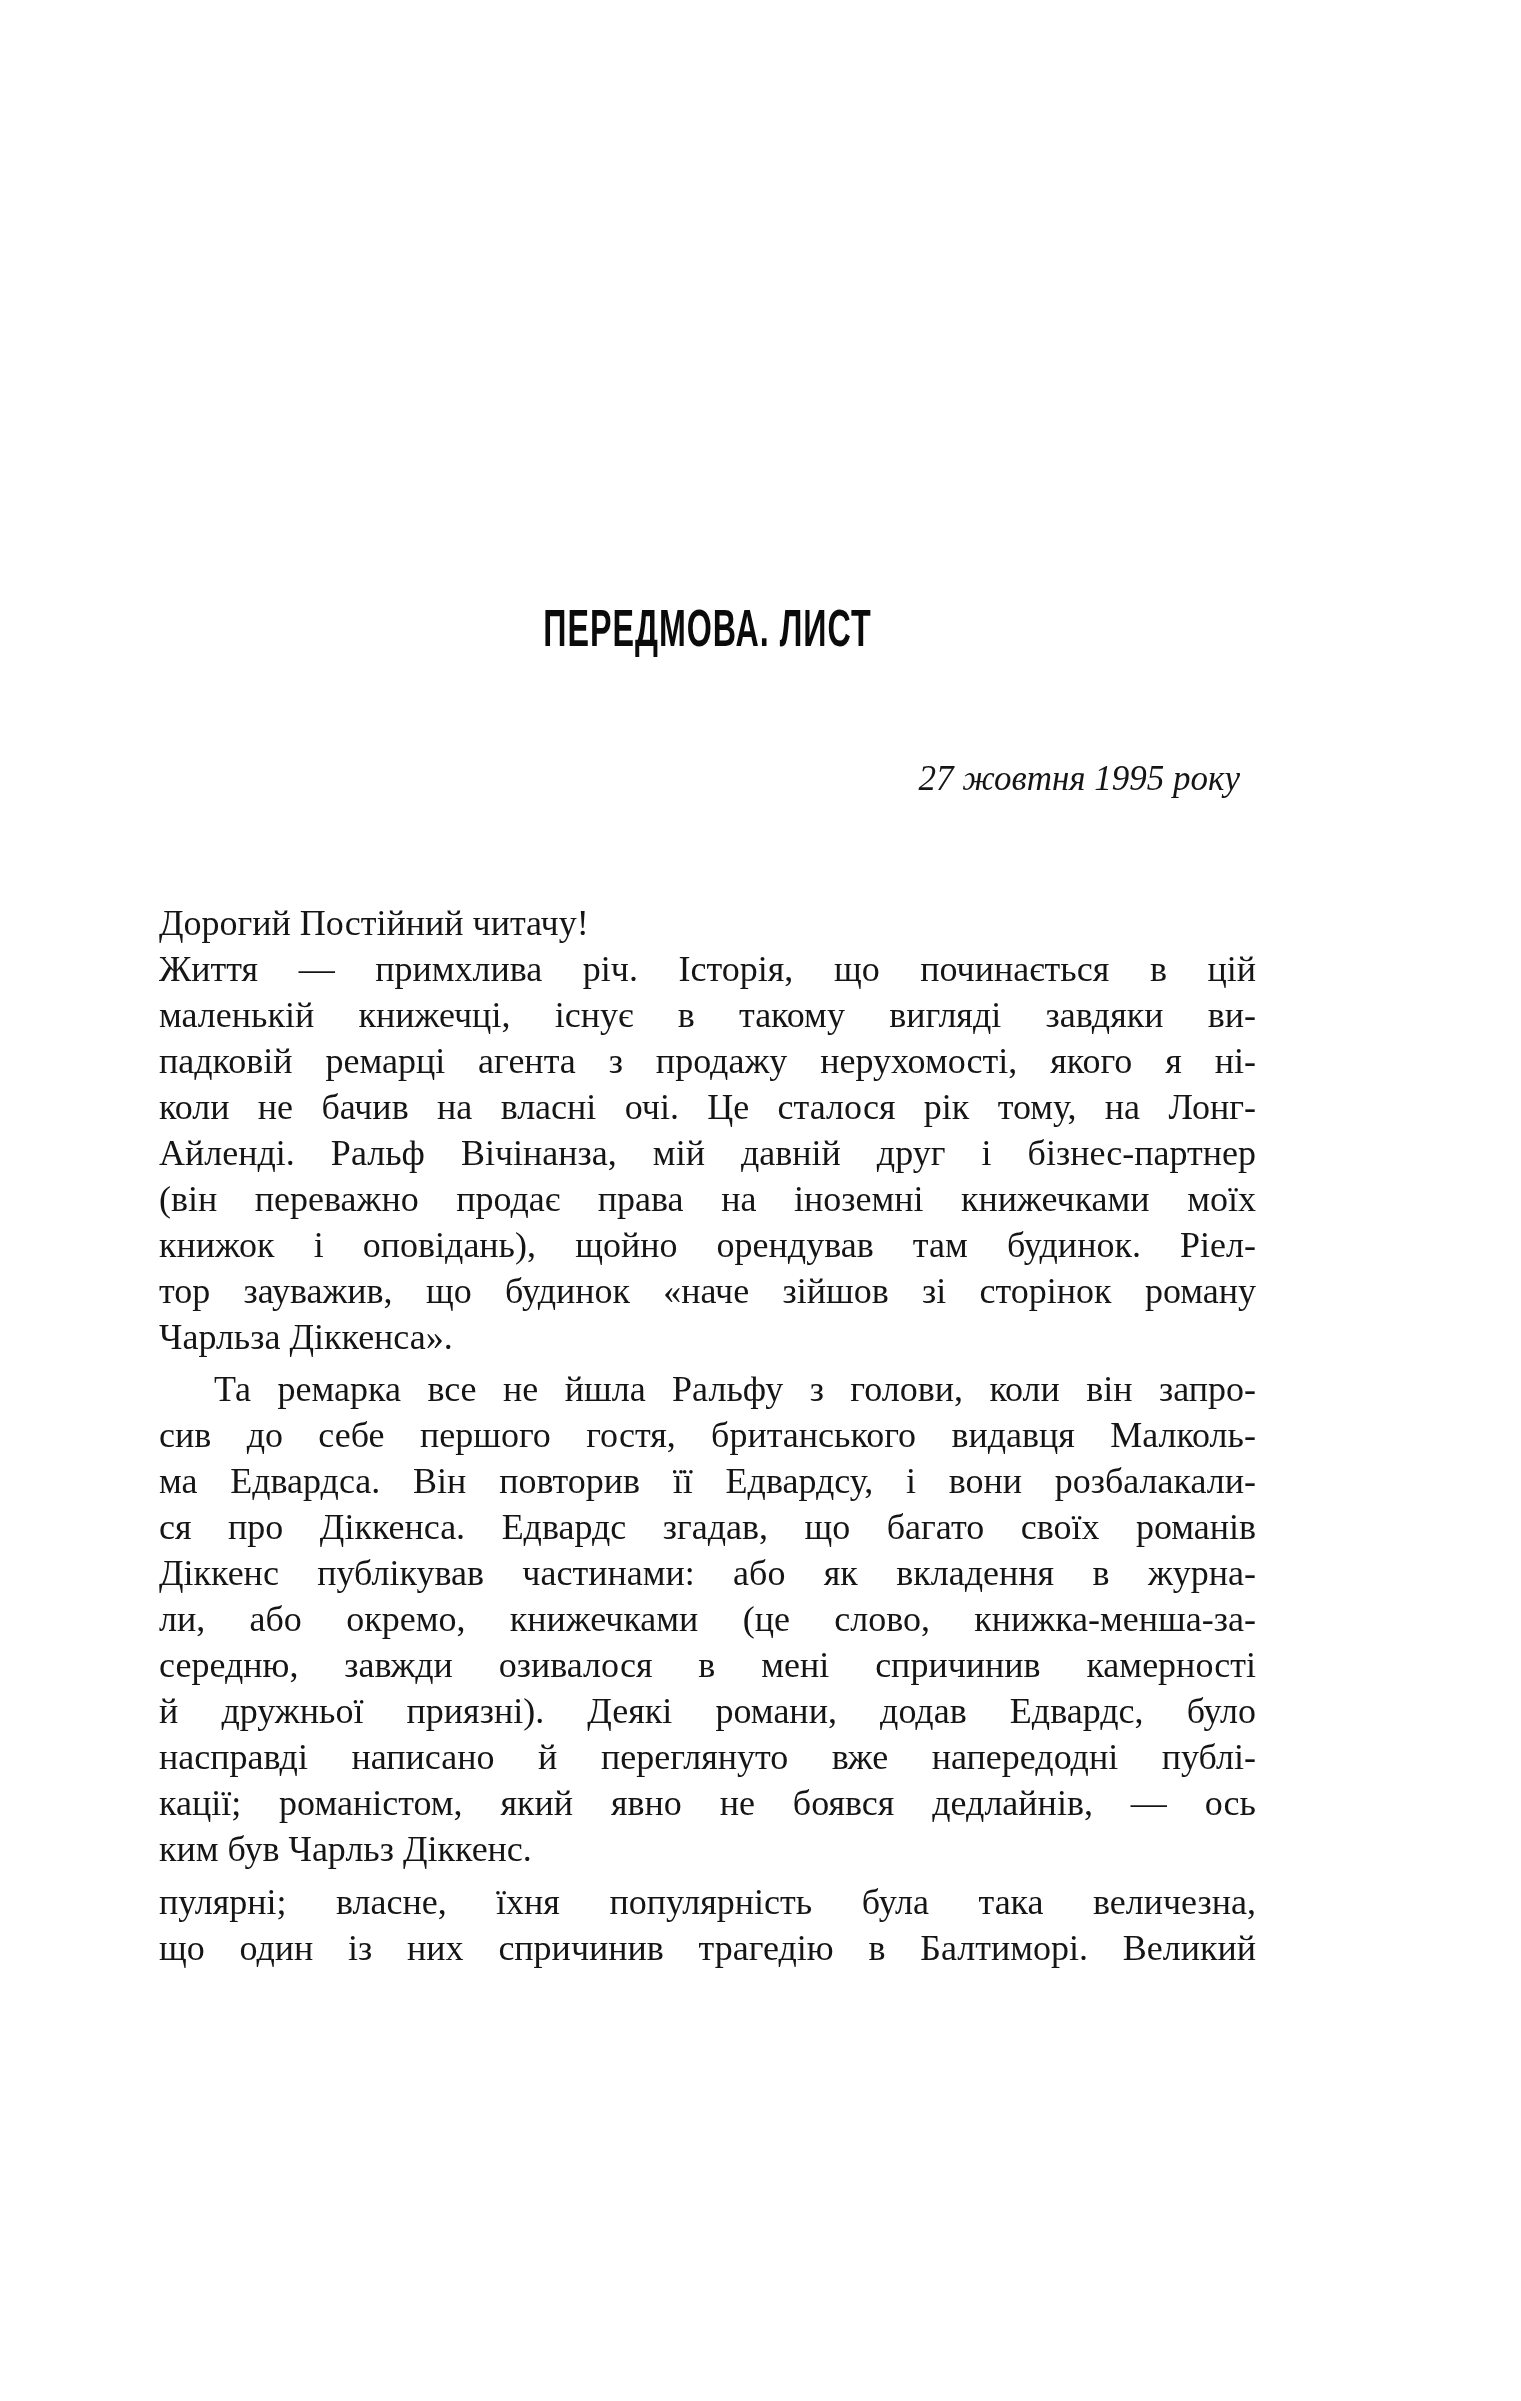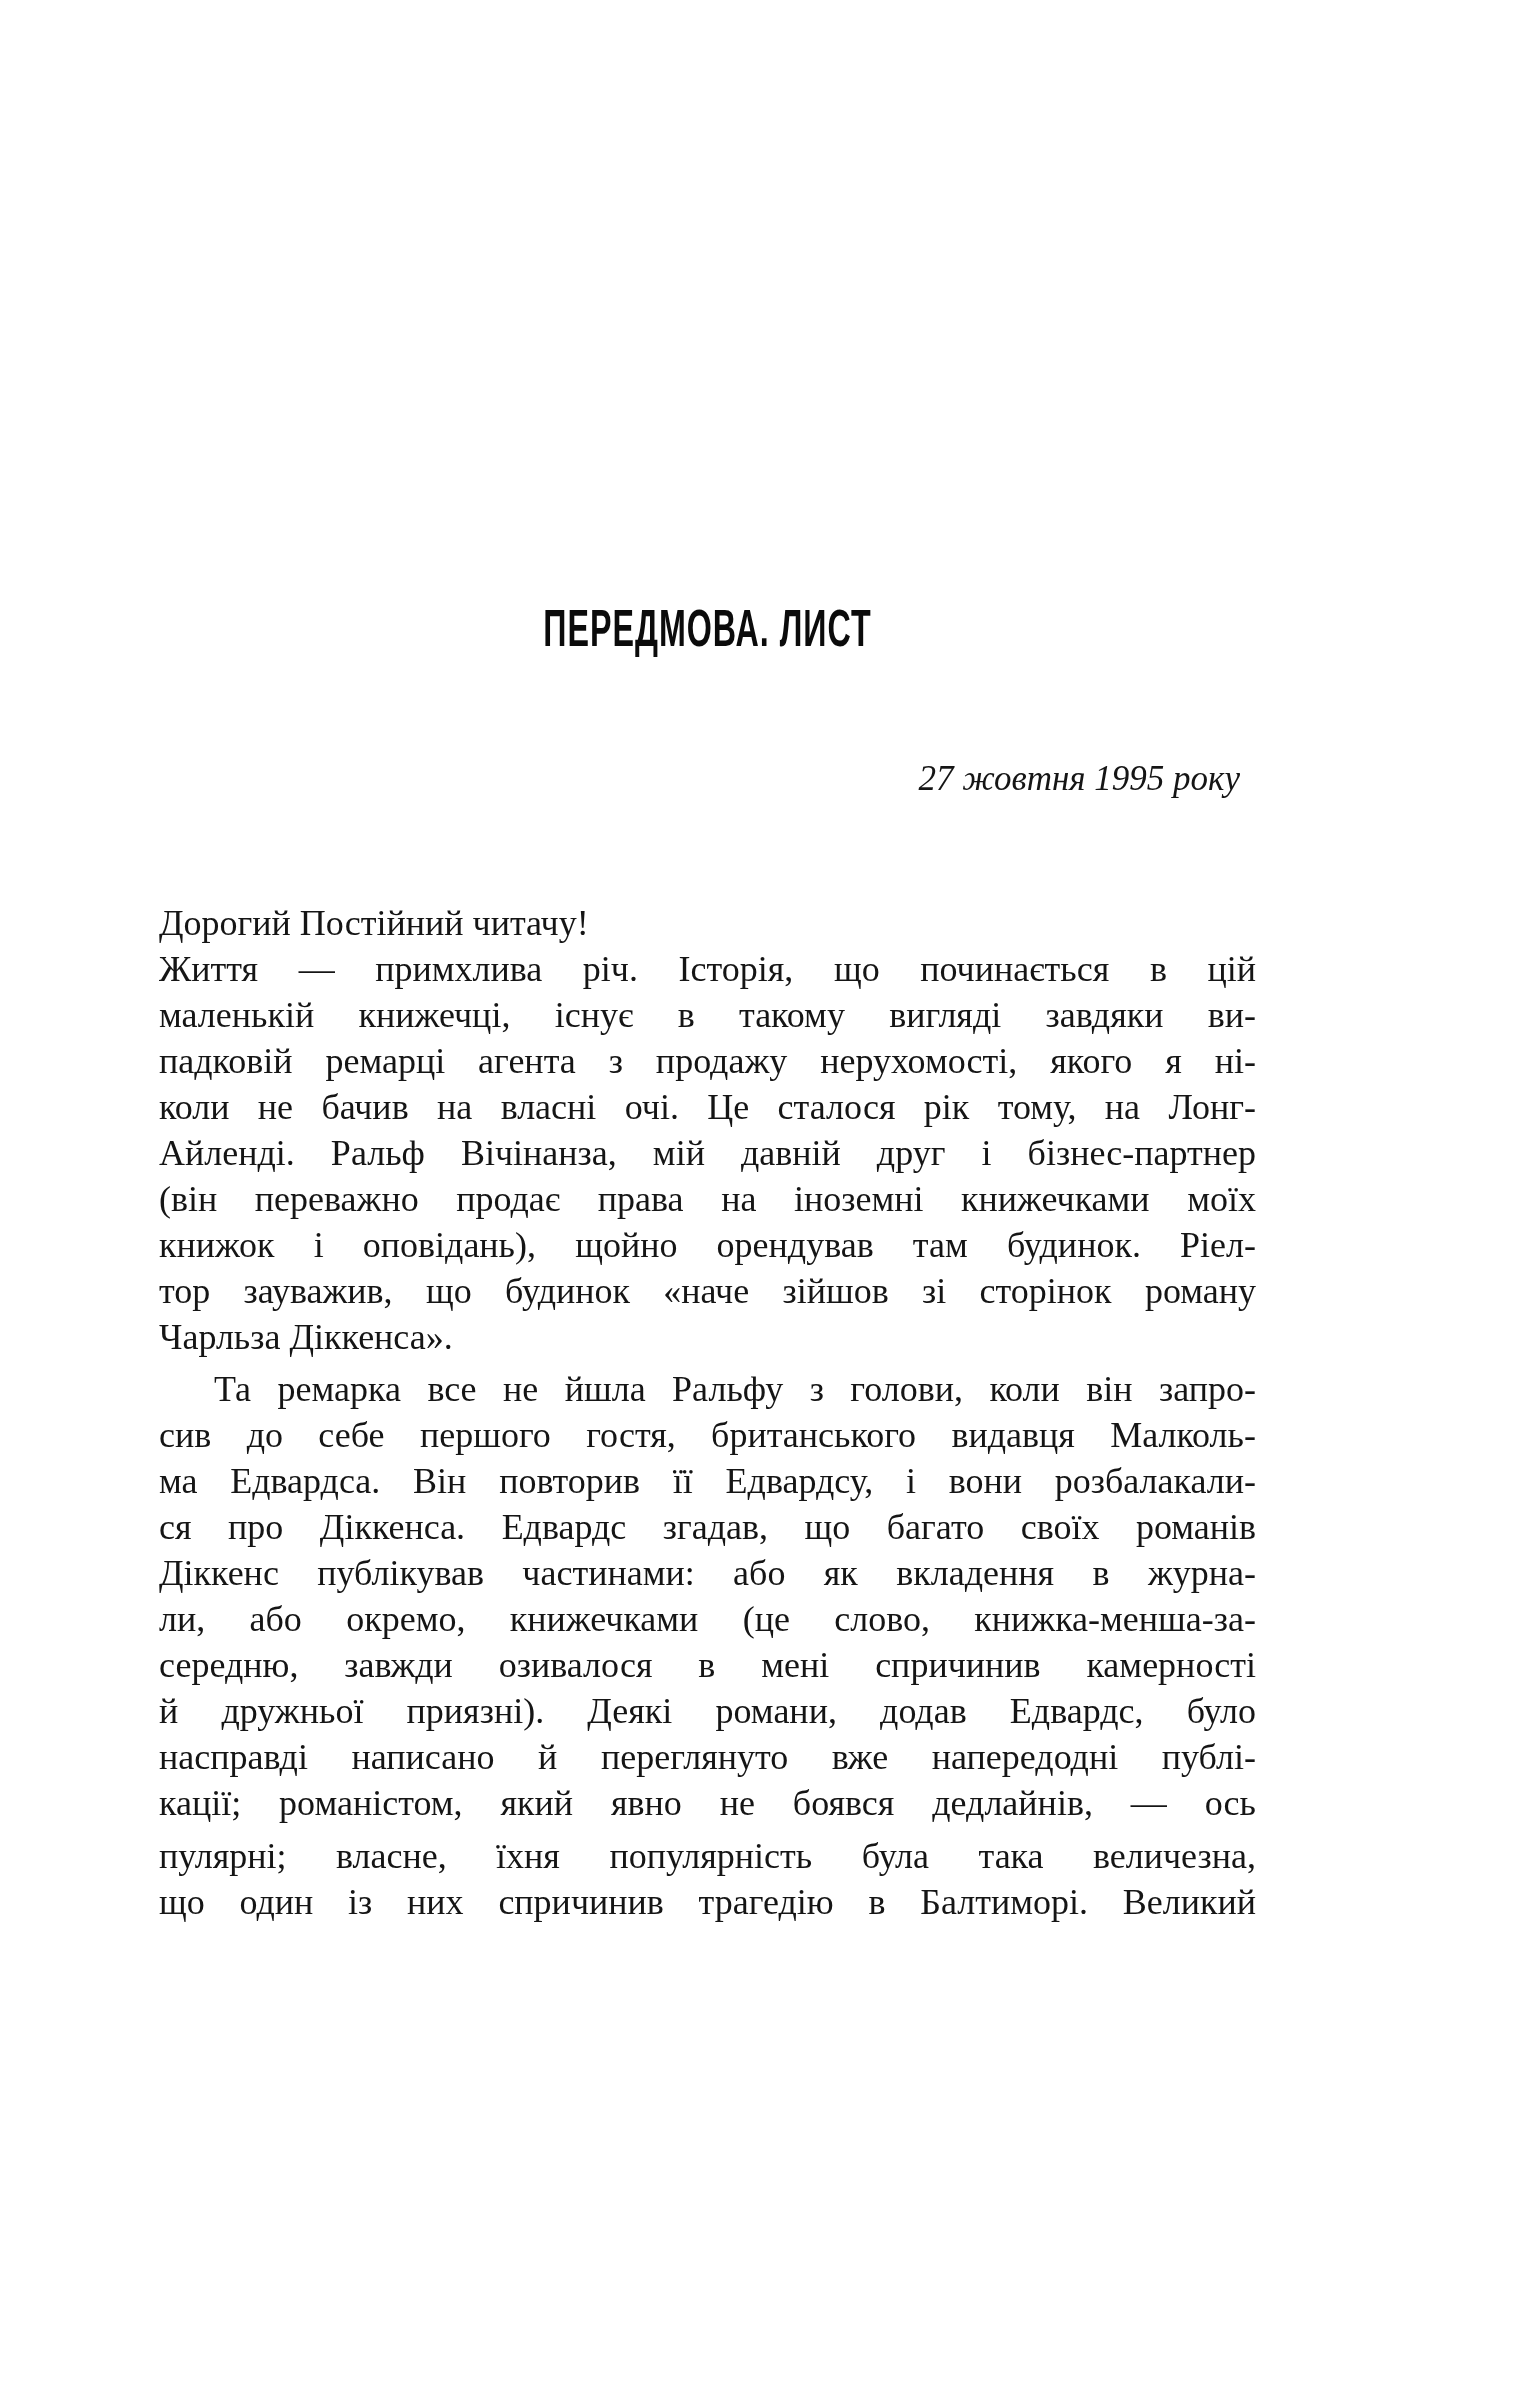--- a/index.html
+++ b/index.html
@@ -108,20 +108,21 @@
       <span class="line indent">Та ремарка все не йшла Ральфу з голови, коли він запро-</span>
       <span class="line">сив до себе першого гостя, британського видавця Малколь-</span>
       <span class="line">ма Едвардса. Він повторив її Едвардсу, і вони розбалакали-</span>
       <span class="line">ся про Діккенса. Едвардс згадав, що багато своїх романів</span>
       <span class="line">Діккенс публікував частинами: або як вкладення в журна-</span>
       <span class="line">ли, або окремо, книжечками (це слово, книжка-менша-за-</span>
       <span class="line">середню, завжди озивалося в мені спричинив камерності</span>
       <span class="line">й дружньої приязні). Деякі романи, додав Едвардс, було</span>
       <span class="line">насправді написано й переглянуто вже напередодні публі-</span>
       <span class="line">кації; романістом, який явно не боявся дедлайнів, — ось</span>
+      <span class="line last">ким був Чарльз Діккенс.</span>
     </div>
 
     <div class="para-gap"></div>
 
     <div>
       <span class="line">пулярні; власне, їхня популярність була така величезна,</span>
       <span class="line">що один із них спричинив трагедію в Балтиморі. Великий</span>
     </div>
 
   </div>

